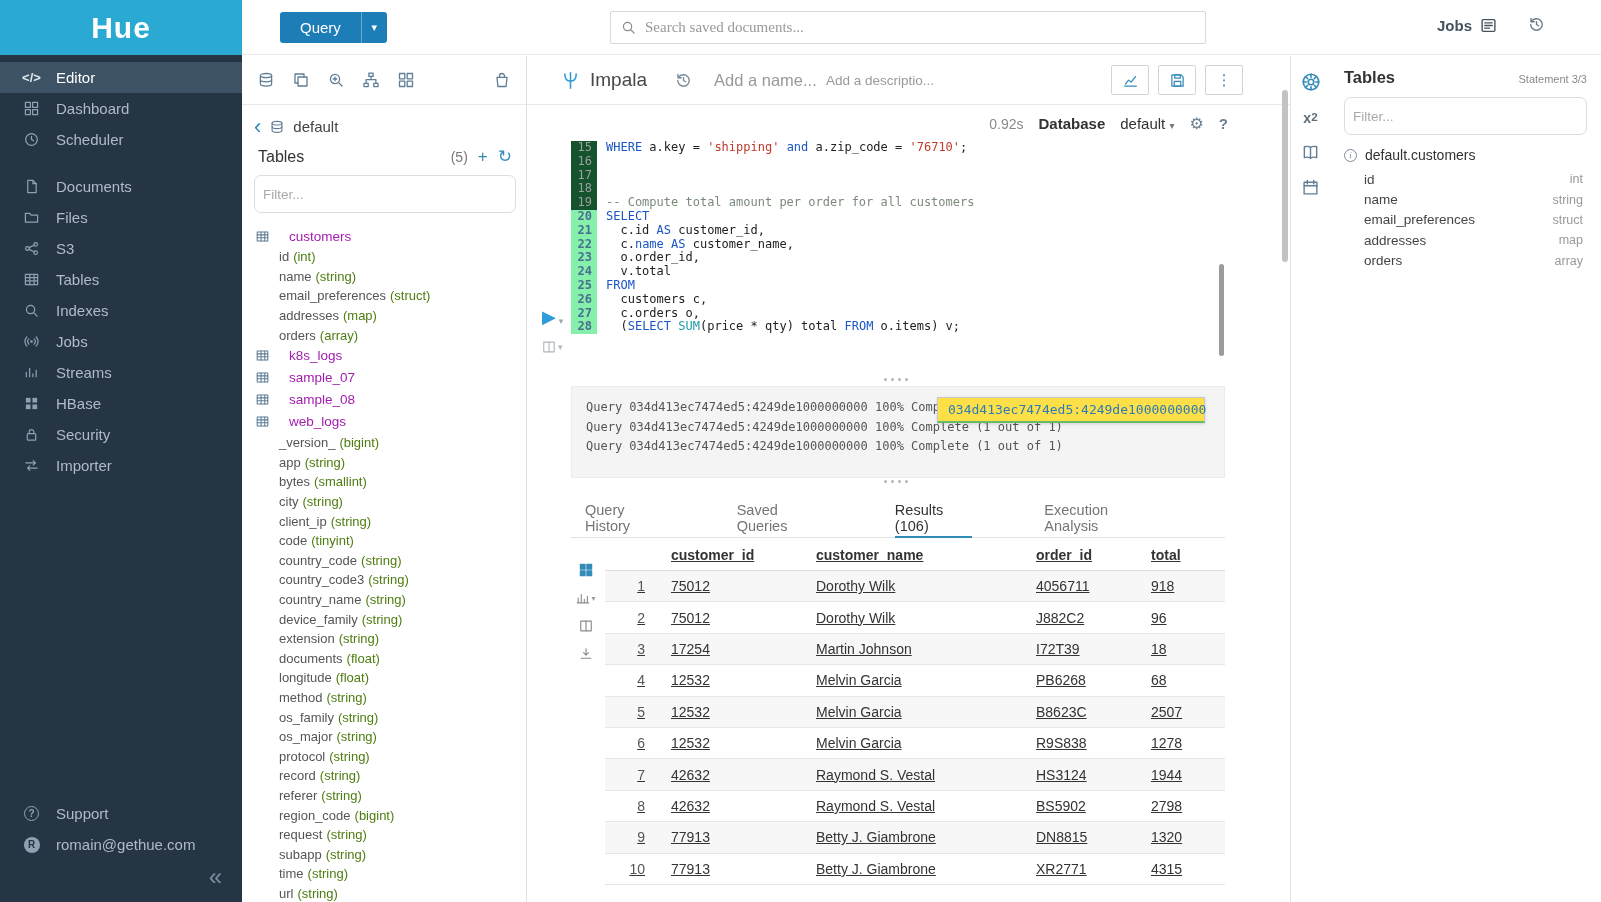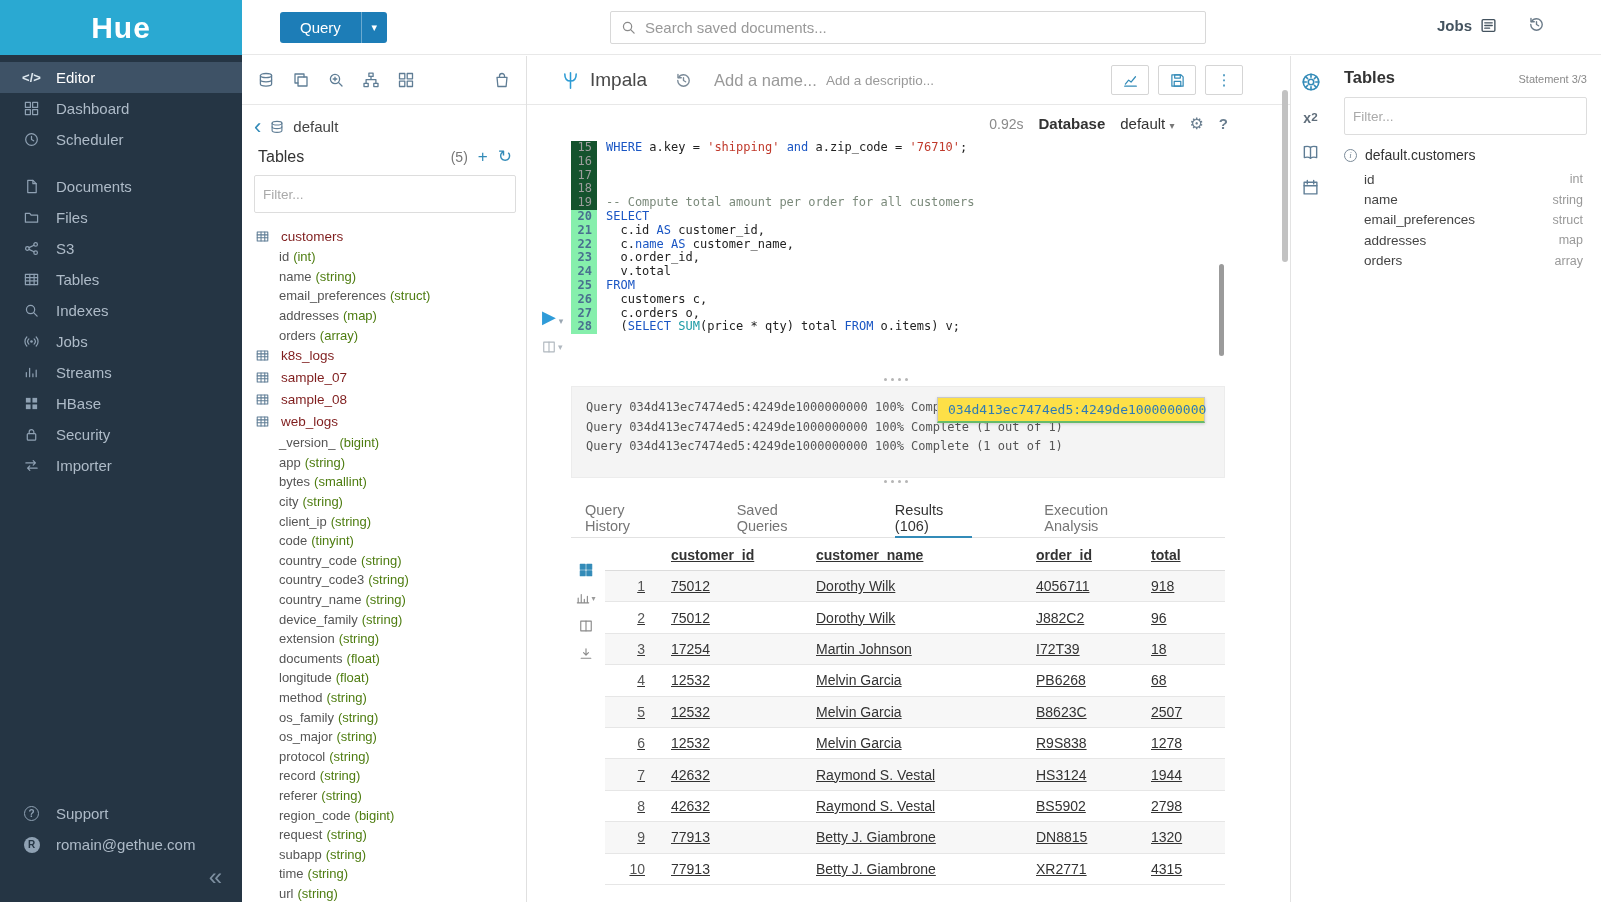--- a/index.html
+++ b/index.html
@@ -21,21 +21,21 @@
   .avatar { width:16px; height:16px; background:#8fa1b3; color:#253544; border-radius:50%; font-size:10px; display:flex; align-items:center; justify-content:center; font-weight:bold; }
   .collapse-row { height:34px; display:flex; justify-content:flex-end; padding-right:20px; align-items:center; color:#7d8fa0; font-size:24px; cursor:pointer; }
 
   
   .top-bar { position:absolute; left:242px; top:0; right:0; height:55px; background:#fff; border-bottom:1px solid #e8e8e8; }
   .query-btn { position:absolute; left:38px; top:12px; height:31px; display:flex; border-radius:3px; overflow:hidden; cursor:pointer; }
   .query-main { background:#1d7db7; color:#fff; font-size:15px; display:flex; align-items:center; padding:0 20px; }
   .query-caret { background:#1d7db7; color:#fff; width:26px; display:flex; align-items:center; justify-content:center; border-left:1px solid rgba(255,255,255,.35); font-size:11px; }
   .search-box { position:absolute; left:368px; top:11px; width:596px; height:33px; border:1px solid #d8d8d8; border-radius:2px; display:flex; align-items:center; padding:0 10px; gap:9px; background:#fff; }
   .search-box .s-icon { color:#8a8a8a; display:flex; }
-  .search-box input { border:none; outline:none; flex:1; font-size:15px; font-family:Liberation Sans, sans-serif; color:#333; }
+  .search-box input { border:none; outline:none; flex:1; font-size:15px; font-family:Liberation Serif, serif; color:#333; }
   .search-box input::placeholder { color:#999; }
   .jobs-btn { position:absolute; right:104px; top:17px; display:flex; align-items:center; gap:8px; color:#44535f; font-size:15px; font-weight:bold; cursor:pointer; }
   .jobs-btn .ji { color:#44535f; display:flex; }
   .history-top-btn { position:absolute; right:56px; top:16px; color:#6a7a88; display:flex; cursor:pointer; }
 
   
   .content { position:absolute; top:56px; left:242px; right:0; bottom:0; display:flex; }
   .db-panel { width:285px; border-right:1px solid #e0e0e0; position:relative; overflow:hidden; }
   .editor-panel { flex:1; position:relative; min-width:0; overflow:hidden; }
   .right-rail { width:40px; border-left:1px solid #e3e3e3; display:flex; flex-direction:column; align-items:center; padding-top:16px; gap:18px; }
@@ -48,24 +48,24 @@
   .breadcrumb { display:flex; align-items:center; gap:9px; padding:13px 16px 4px 12px; }
   .back-chevron { color:#338bb8; font-size:22px; line-height:16px; cursor:pointer; }
   .bc-db-icon { color:#5f7d95; display:flex; }
   .bc-label { font-size:15px; color:#444; }
   .tables-row { display:flex; align-items:center; padding:9px 14px 5px 16px; }
   .tables-title { font-size:16px; color:#333; }
   .tables-right { margin-left:auto; display:flex; align-items:center; gap:10px; }
   .tables-count { color:#777; font-size:14px; }
   .plus-icon, .refresh-icon { color:#338bb8; font-size:17px; cursor:pointer; line-height:14px; }
   .db-filter-wrap { padding:4px 10px 6px 12px; }
-  .db-filter-wrap input, .rp-filter input { width:100%; height:29px; border:1px solid #ddd; border-radius:2px; padding:18px 8px; font-size:13.5px; font-family:"Liberation Sans",sans-serif; outline:none; color:#333; }
+  .db-filter-wrap input, .rp-filter input { width:100%; height:29px; border:1px solid #ddd; border-radius:7px; padding:18px 8px; font-size:13.5px; font-family:"Liberation Sans",sans-serif; outline:none; color:#333; }
   .db-filter-wrap input::placeholder, .rp-filter input::placeholder { color:#aaa; }
   .db-tree { padding:6px 0 0 14px; overflow:hidden; }
-  .tree-table { display:flex; align-items:center; gap:12px; height:22px; font-size:13.5px; color:#7f1d1d; cursor:pointer; }
+  .tree-table { display:flex; align-items:center; gap:20px; height:22px; font-size:13.5px; color:#a21caf; cursor:pointer; }
   .tree-table .tt-icon { color:#5f7d95; display:flex; }
   .tree-col { padding-left:23px; height:19.6px; font-size:13px; color:#555; display:flex; align-items:center; white-space:nowrap; cursor:pointer; }
   .tree-col .tc-type { color:#4d7c0f; margin-left:4px; }
 
   
   .editor-header { height:49px; border-bottom:1px solid #e8e8e8; display:flex; align-items:center; padding:0 47px 0 34px; gap:0; }
   .impala-icon { color:#2c9bd4; display:flex; margin-right:10px; }
   .engine-name { font-size:19px; color:#484848; margin-right:28px; }
   .eh-history { color:#7a8a98; display:flex; margin-right:22px; cursor:pointer; }
   .name-input input { border:none; outline:none; font-size:16.5px; width:112px; font-family:"Liberation Sans",sans-serif; }

